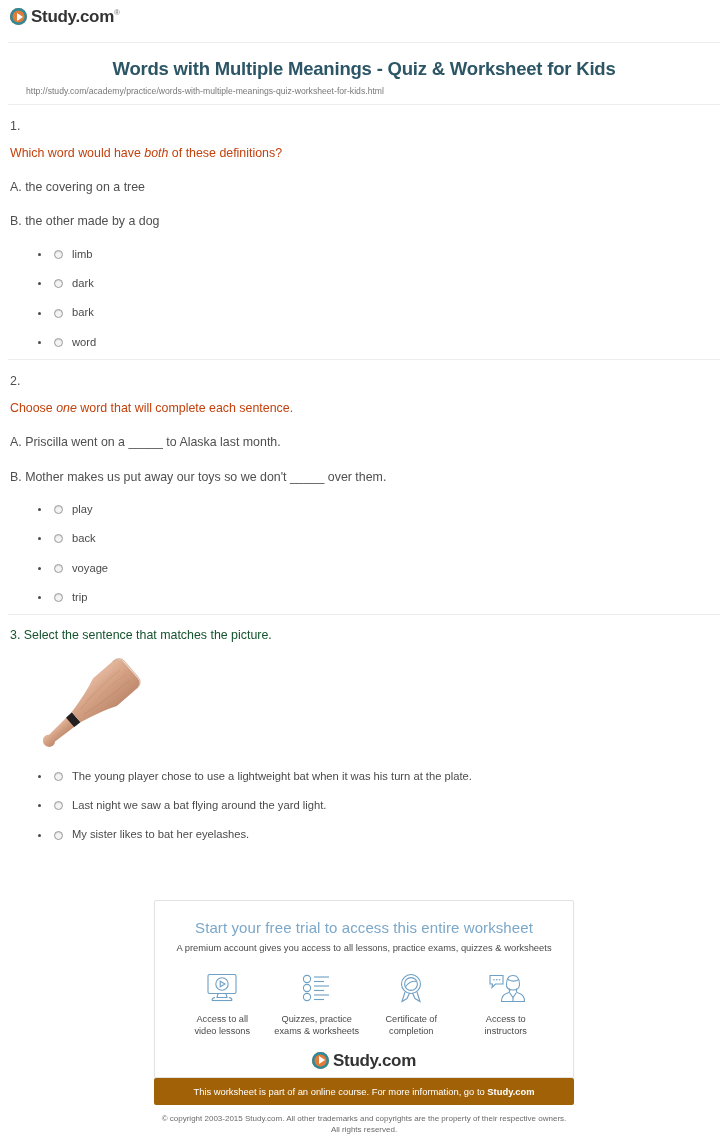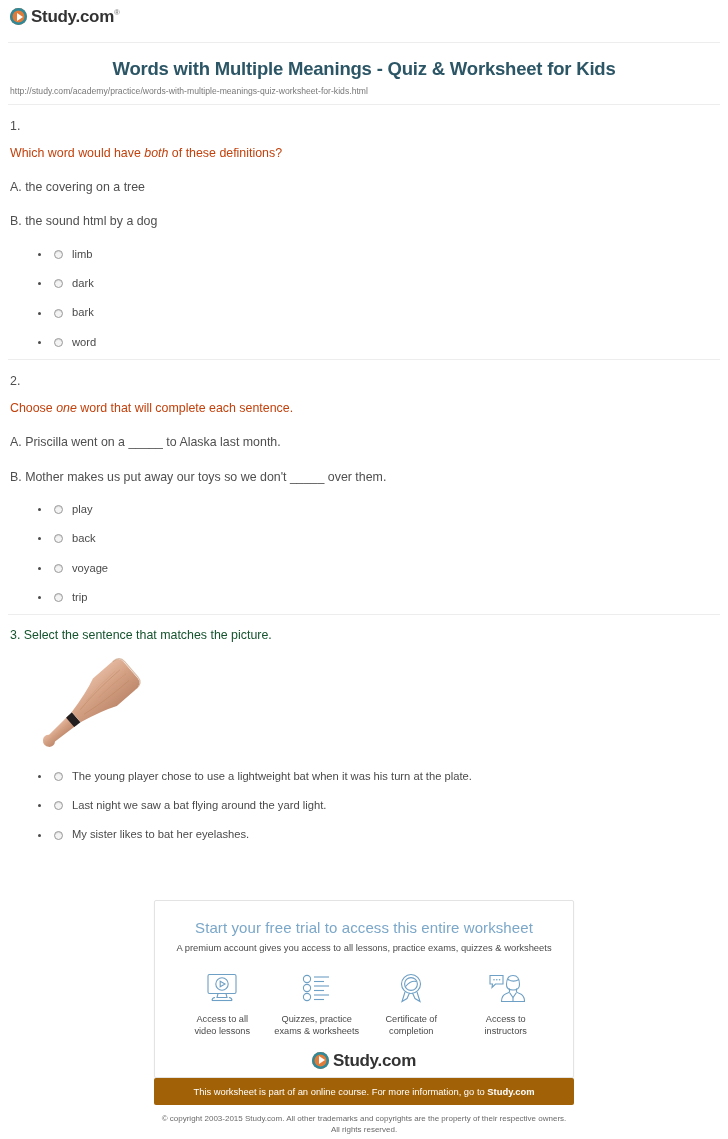--- a/index.html
+++ b/index.html
@@ -69,20 +69,21 @@
     color: #2c5666;
     letter-spacing: -0.2px;
     line-height: 1.25;
     text-align: center;
   }
   .doc-url {
     margin-top: 6px;
     font-size: 8.6px;
     color: #777;
     letter-spacing: 0.02px;
+    margin-left: 16px;
   }
 
   .rule {
     height: 1px;
     background: #ededed;
     margin: 0 8px;
   }
   .rule-top { margin-top: 8px; }
 
   
@@ -250,21 +251,21 @@
     <h1 class="doc-title">Words with Multiple Meanings - Quiz &amp; Worksheet for Kids</h1>
     <div class="doc-url">http://study.com/academy/practice/words-with-multiple-meanings-quiz-worksheet-for-kids.html</div>
   </div>
 
   <div class="rule"></div>
 
   <div class="qblock">
     <div class="q-num">1.</div>
     <div class="q-stem"><span>Which word would have </span><em>both</em><span> of these definitions?</span></div>
     <div class="q-line">A. the covering on a tree</div>
-    <div class="q-line">B. the sound html by a dog</div>
+    <div class="q-line">B. the other made by a dog</div>
 
     <ul class="options">
       <li>
         <span class="bullet"></span>
         <span class="radio"></span>
         <span class="opt-label">limb</span>
       </li>
       <li>
         <span class="bullet"></span>
         <span class="radio"></span>

